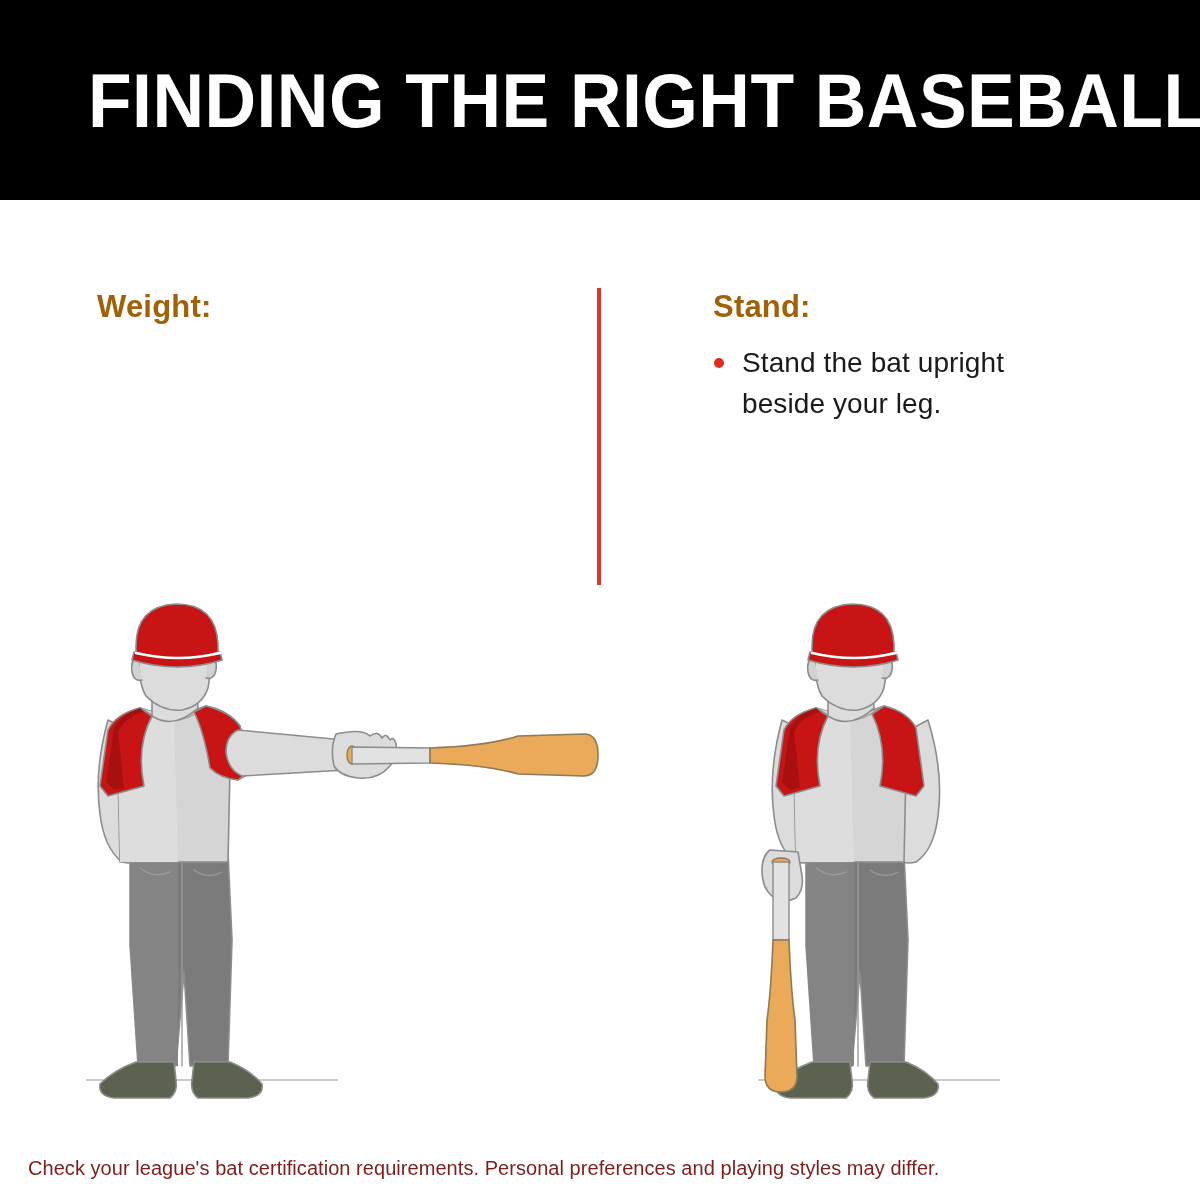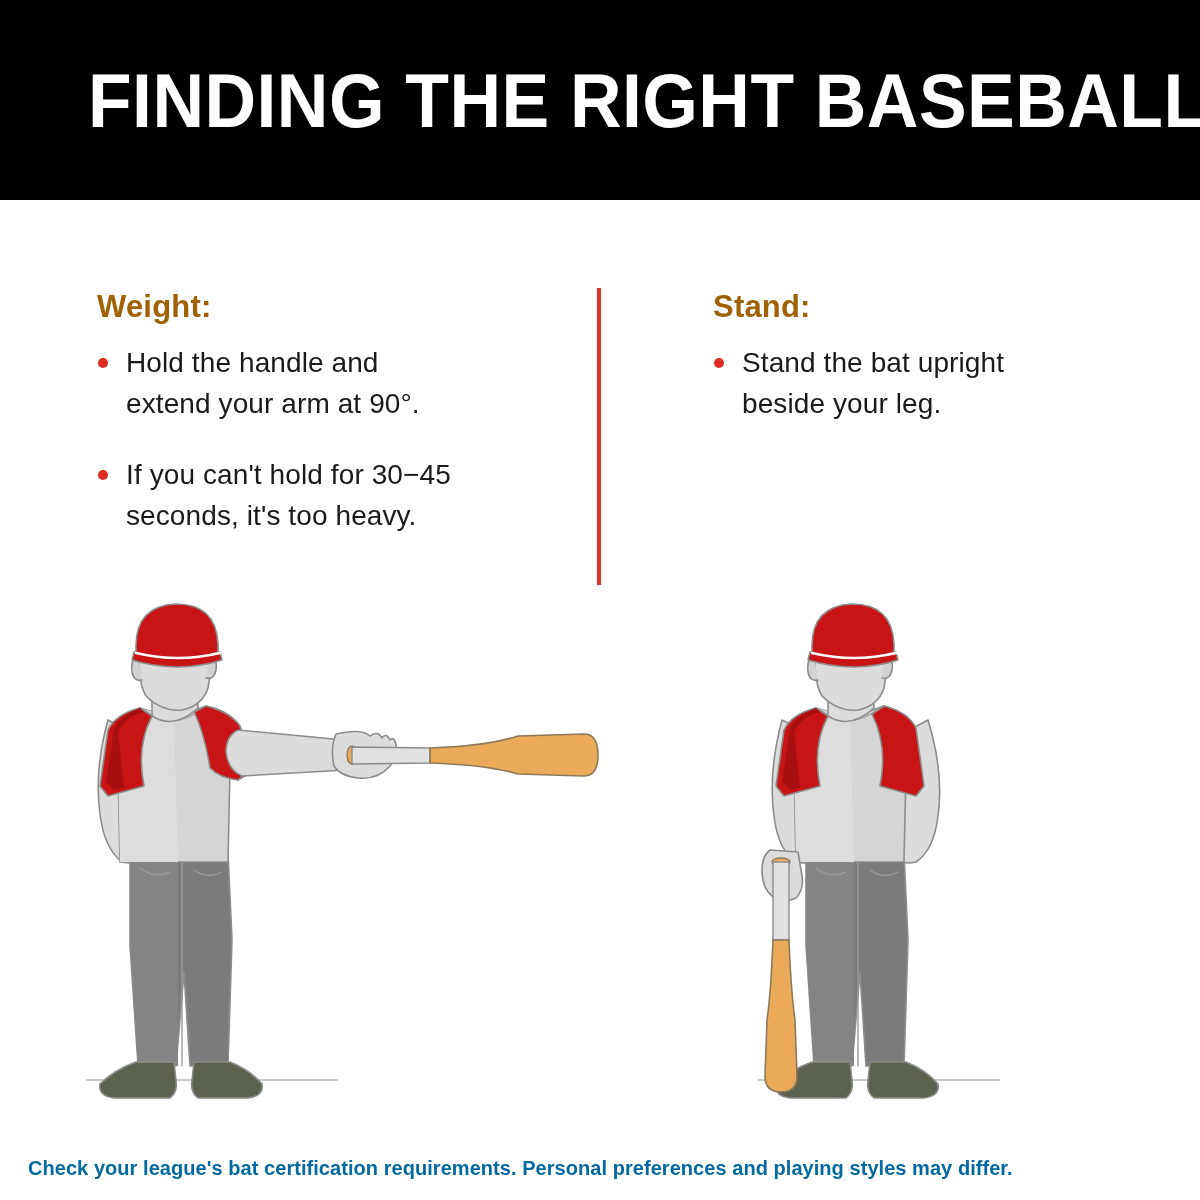--- a/index.html
+++ b/index.html
@@ -109,48 +109,35 @@
   #figure-length { left: 748px; top: 600px; }
 
   
   .footer-note {
     position: absolute;
     left: 28px;
     top: 1154px;
     width: 1140px;
     font-size: 20px;
     line-height: 28px;
-    color: #0369a1;
+    color: #7f1d1d;
     letter-spacing: 0.05px;
-    font-weight: bold;
   }
 </style>
 </head>
 <body>
 
 <div id="infographic">
 
   <div class="header-bar">
     <div class="header-title">FINDING THE RIGHT BASEBALL BAT</div>
   </div>
 
   <div class="col col-left">
     <h2 class="col-heading">Weight:</h2>
-    <ul class="bullet-list">
-      <li class="bullet-item">
-        <span class="bullet-dot"></span>
-        <span class="bullet-text">Hold the handle and
-extend your arm at 90°.</span>
-      </li>
-      <li class="bullet-item">
-        <span class="bullet-dot"></span>
-        <span class="bullet-text">If you can't hold for 30−45
-seconds, it's too heavy.</span>
-      </li>
-    </ul>
   </div>
 
   <div class="divider"></div>
 
   <div class="col col-right">
     <h2 class="col-heading">Stand:</h2>
     <ul class="bullet-list">
       <li class="bullet-item">
         <span class="bullet-dot"></span>
         <span class="bullet-text">Stand the bat upright

